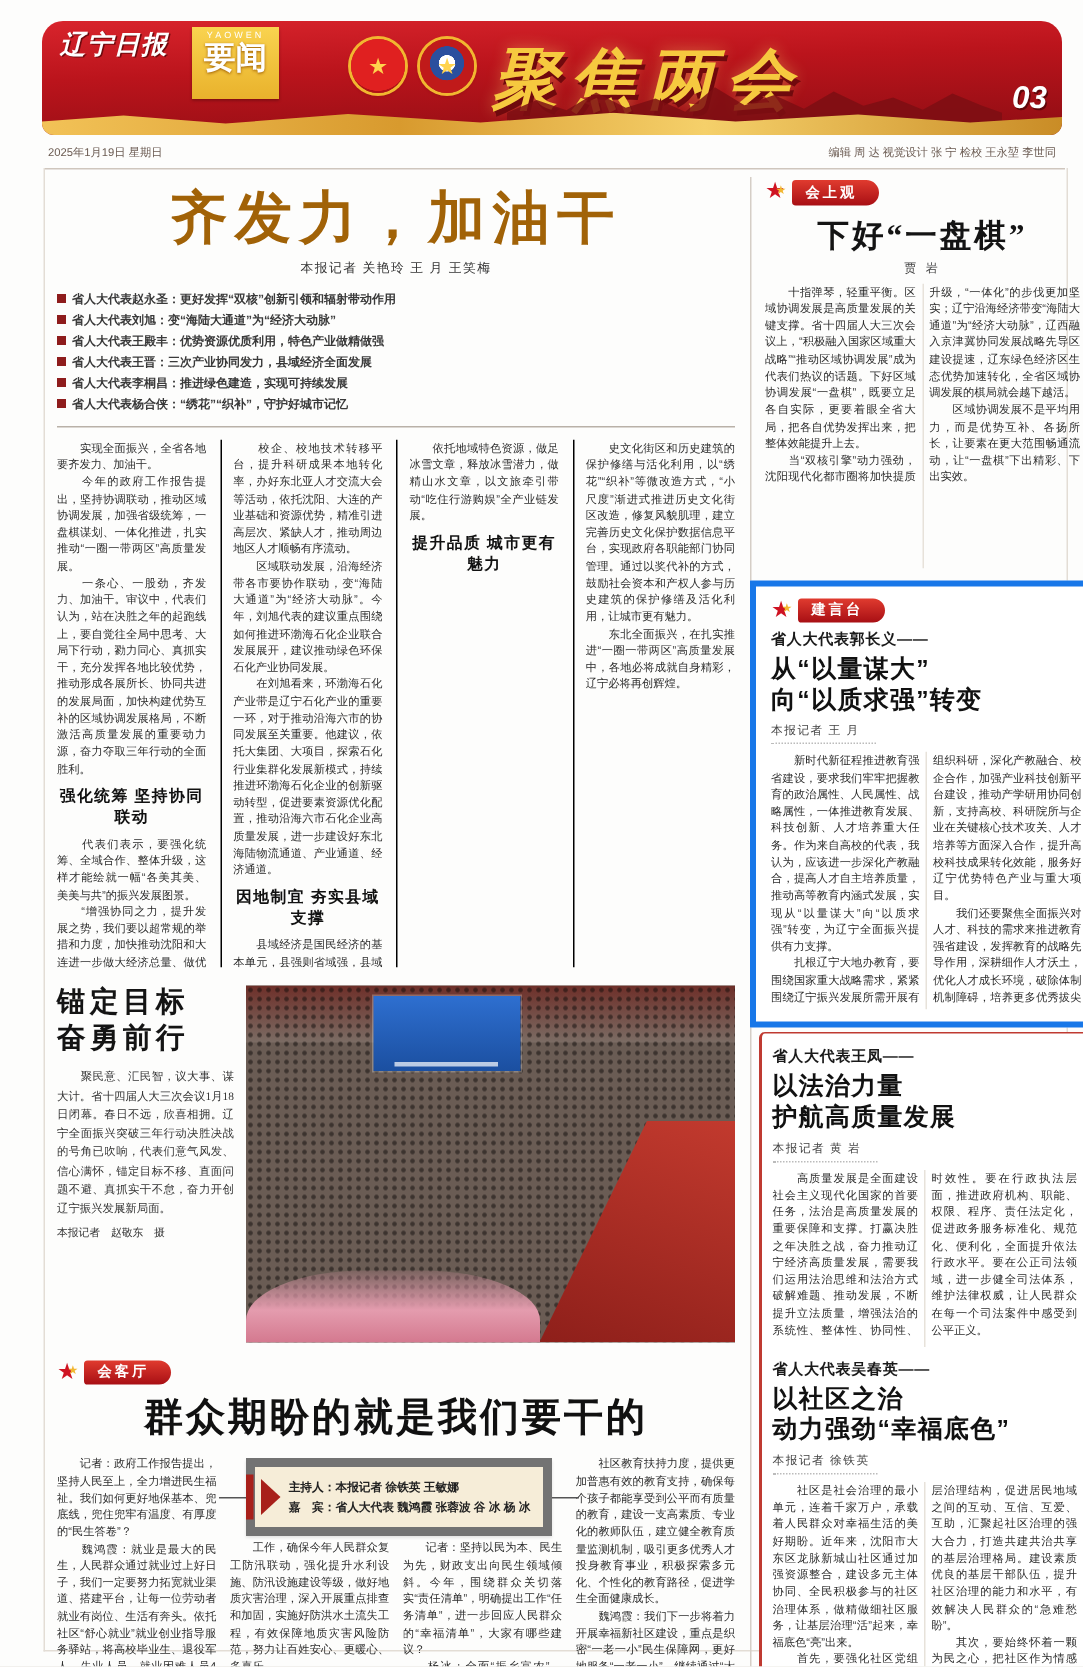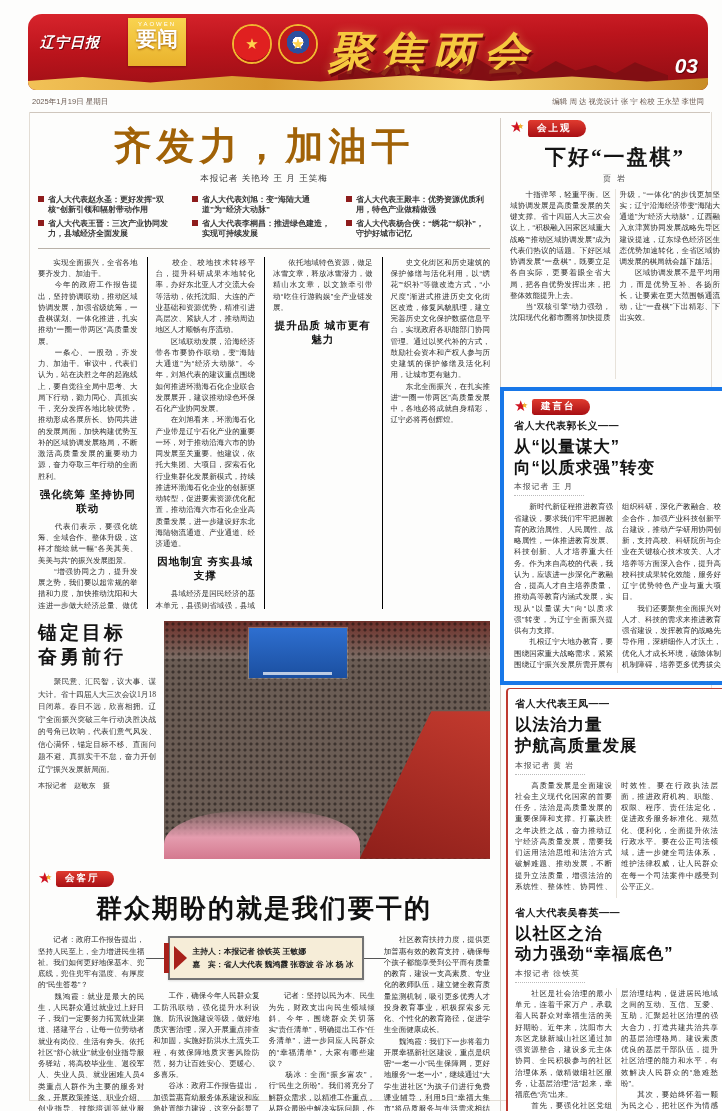--- a/index.html
+++ b/index.html
@@ -6,22 +6,22 @@
   .page{position:relative;width:722px;height:1111px;background:#fdfdfc;margin:0 auto;overflow:hidden;
         font-family:"Liberation Sans",sans-serif;color:#222;}
   
   .banner{position:absolute;left:28px;top:14px;width:680px;height:76px;border-radius:14px 14px 8px 8px;
           background:linear-gradient(178deg,#d8242c 0%,#bb141c 40%,#8e0d13 100%);overflow:hidden;}
   .banner-wave{position:absolute;left:0;right:0;bottom:0;height:20px;
           background:linear-gradient(90deg,#f2c257,#d89a2e 35%,#f5d06a 65%,#c98c26);
           clip-path:polygon(0 55%,8% 35%,18% 62%,30% 30%,43% 58%,56% 26%,68% 55%,80% 32%,91% 58%,100% 40%,100% 100%,0 100%);}
   .mountains{position:absolute;right:40px;bottom:8px;width:330px;height:34px;background:#7c0e13;opacity:.85;
           clip-path:polygon(0 80%,6% 55%,12% 75%,18% 40%,24% 70%,30% 52%,36% 78%,42% 30%,48% 65%,54% 45%,60% 72%,66% 38%,72% 66%,78% 50%,84% 74%,90% 42%,96% 66%,100% 80%,100% 100%,0 100%);}
-  .masthead{position:absolute;left:12px;top:20px;color:#fff;font-family:"Liberation Serif",serif;
-          font-weight:bold;font-size:14px;font-style:italic;letter-spacing:1px;text-shadow:1px 1px 0 #6d0a0e;}
+  .masthead{position:absolute;left:12px;top:4px;color:#fff;font-family:"Liberation Serif",serif;
+          font-weight:bold;font-size:17px;font-style:italic;letter-spacing:1px;text-shadow:1px 1px 0 #6d0a0e;}
   .yaowen-box{position:absolute;left:100px;top:4px;width:58px;height:48px;text-align:center;
           background:linear-gradient(#f9d34f,#e9b22c);box-shadow:0 1px 2px rgba(0,0,0,.3);}
   .yaowen-pinyin{display:block;font-size:6px;color:#fff;letter-spacing:2px;margin-top:3px;}
   .yaowen-cn{display:block;font-size:21px;font-weight:900;color:#fff;text-shadow:0 1px 2px #9c5a00;line-height:1.1;}
   .emblems{position:absolute;left:206px;top:12px;display:flex;gap:10px;}
   .emblem{width:36px;height:36px;border-radius:50%;display:flex;align-items:center;justify-content:center;
           font-size:15px;color:#ffd34d;box-shadow:0 0 0 2px #f2b630,0 1px 3px rgba(0,0,0,.4);}
   .emblem.nat{background:radial-gradient(circle at 50% 42%,#e02020 0 70%,#b01016 71% 100%);}
   .emblem.cppcc{background:radial-gradient(circle at 50% 45%,#ffffff 0 20%,#2b4f9e 21% 42%,#c01a1a 43% 100%);}
   .theme-title{position:absolute;left:300px;top:10px;font-size:44px;font-weight:900;font-style:italic;
@@ -31,21 +31,21 @@
           text-shadow:1px 1px 0 #5f0609;}
   
   .dateline{position:absolute;left:32px;right:18px;top:97px;display:flex;justify-content:space-between;
           font-size:7.5px;color:#6b5b52;}
   .top-rule{position:absolute;left:30px;width:680px;top:112px;border-top:1px solid #cfc6bd;}
   .sheet-frame{position:absolute;left:29px;top:112px;width:681px;height:988px;border:1px solid #e3ddd5;border-top:none;}
   
   .main-left{position:absolute;left:38px;top:118px;width:452px;}
   .main-headline{text-align:center;font-size:38px;font-weight:900;letter-spacing:5px;color:#a16207;margin-top:8px;line-height:1.1;}
   .main-byline{text-align:center;font-size:8.5px;color:#333;margin-top:5px;letter-spacing:1px;}
-  .bullets{display:grid;grid-template-columns:1fr 1fr 1fr;column-gap:10px;row-gap:4px;margin-top:10px;}
+  .bullets{display:grid;grid-template-columns:1fr;column-gap:10px;row-gap:4px;margin-top:10px;}
   .bullet{display:flex;gap:4px;font-size:8px;font-weight:bold;color:#3a3a3a;line-height:1.25;}
   .bullet .sq{flex:0 0 6px;width:6px;height:6px;background:#8e1c1c;margin-top:1.5px;}
   .bullets-rule{border-bottom:1px solid #b9b1a8;margin-top:9px;}
   .cols4{display:flex;gap:9px;margin-top:8px;height:352px;overflow:hidden;}
   .coln{flex:1;overflow:hidden;border-left:1px solid #000000;padding-left:8px;}
   .coln:first-child{border-left:none;padding-left:0;}
   .bodytext{font-size:7.5px;line-height:1.5;text-align:justify;color:#2c2c2c;white-space:pre-line;}
   .subhead{font-size:10.5px;font-weight:bold;text-align:center;color:#111;margin:6px 0 5px;letter-spacing:1px;}
   
   .photo-row{display:flex;gap:8px;margin-top:12px;height:238px;}
@@ -71,21 +71,21 @@
   .badge-pill{background:linear-gradient(#e03b2f,#a80f14);color:#fff;font-size:9.5px;font-weight:bold;
         padding:1.5px 14px 2px 9px;border-radius:3px 10px 10px 3px;letter-spacing:2px;}
   
   .guest-section{position:relative;margin-top:12px;}
   .guest-title{text-align:center;font-size:26px;font-weight:900;letter-spacing:2px;color:#111;margin-top:2px;}
   .guest-cols{position:relative;display:flex;gap:9px;margin-top:8px;height:198px;overflow:hidden;}
   .gcol{flex:1;overflow:hidden;}
   .gcol.pad{padding-top:56px;}
   .host-wrap{position:absolute;left:108px;top:2px;width:240px;z-index:3;display:flex;align-items:center;}
   .host-line{flex:1;border-top:1.5px solid #555;}
-  .host-box{display:flex;align-items:center;background:#f6edd8;border:2px solid #737373;padding:5px 8px 5px 4px;gap:5px;box-shadow:0 1px 2px rgba(0,0,0,.12);}
+  .host-box{display:flex;align-items:center;background:#f6edd8;border:6px solid #737373;padding:5px 8px 5px 4px;gap:5px;box-shadow:0 1px 2px rgba(0,0,0,.12);}
   .host-arrow{width:0;height:0;border-top:12px solid transparent;border-bottom:12px solid transparent;border-left:13px solid #a8201a;}
   .host-bar{width:5px;height:30px;background:#a8201a;margin-left:-10px;}
   .host-text{font-size:7.8px;font-weight:bold;color:#222;line-height:1.7;white-space:pre-line;}
   
   .right-rail{position:absolute;left:500px;top:118px;width:210px;padding-left:9px;border-left:1px solid #d5cec6;}
   .rr-title{font-family:"Liberation Serif",serif;text-align:center;font-size:21px;font-weight:900;color:#141414;margin:6px 0 2px;letter-spacing:2px;}
   .rr-author{text-align:center;font-size:8px;color:#444;margin-bottom:5px;letter-spacing:2px;}
   .twocol{column-count:2;column-gap:9px;column-rule:1px solid #e7e2da;}
   .kicker{font-size:10px;font-weight:bold;color:#1a1a1a;margin:2px 0 3px;letter-spacing:.5px;}
   .art-title{font-size:16.5px;font-weight:900;color:#111;line-height:1.25;letter-spacing:1px;}

